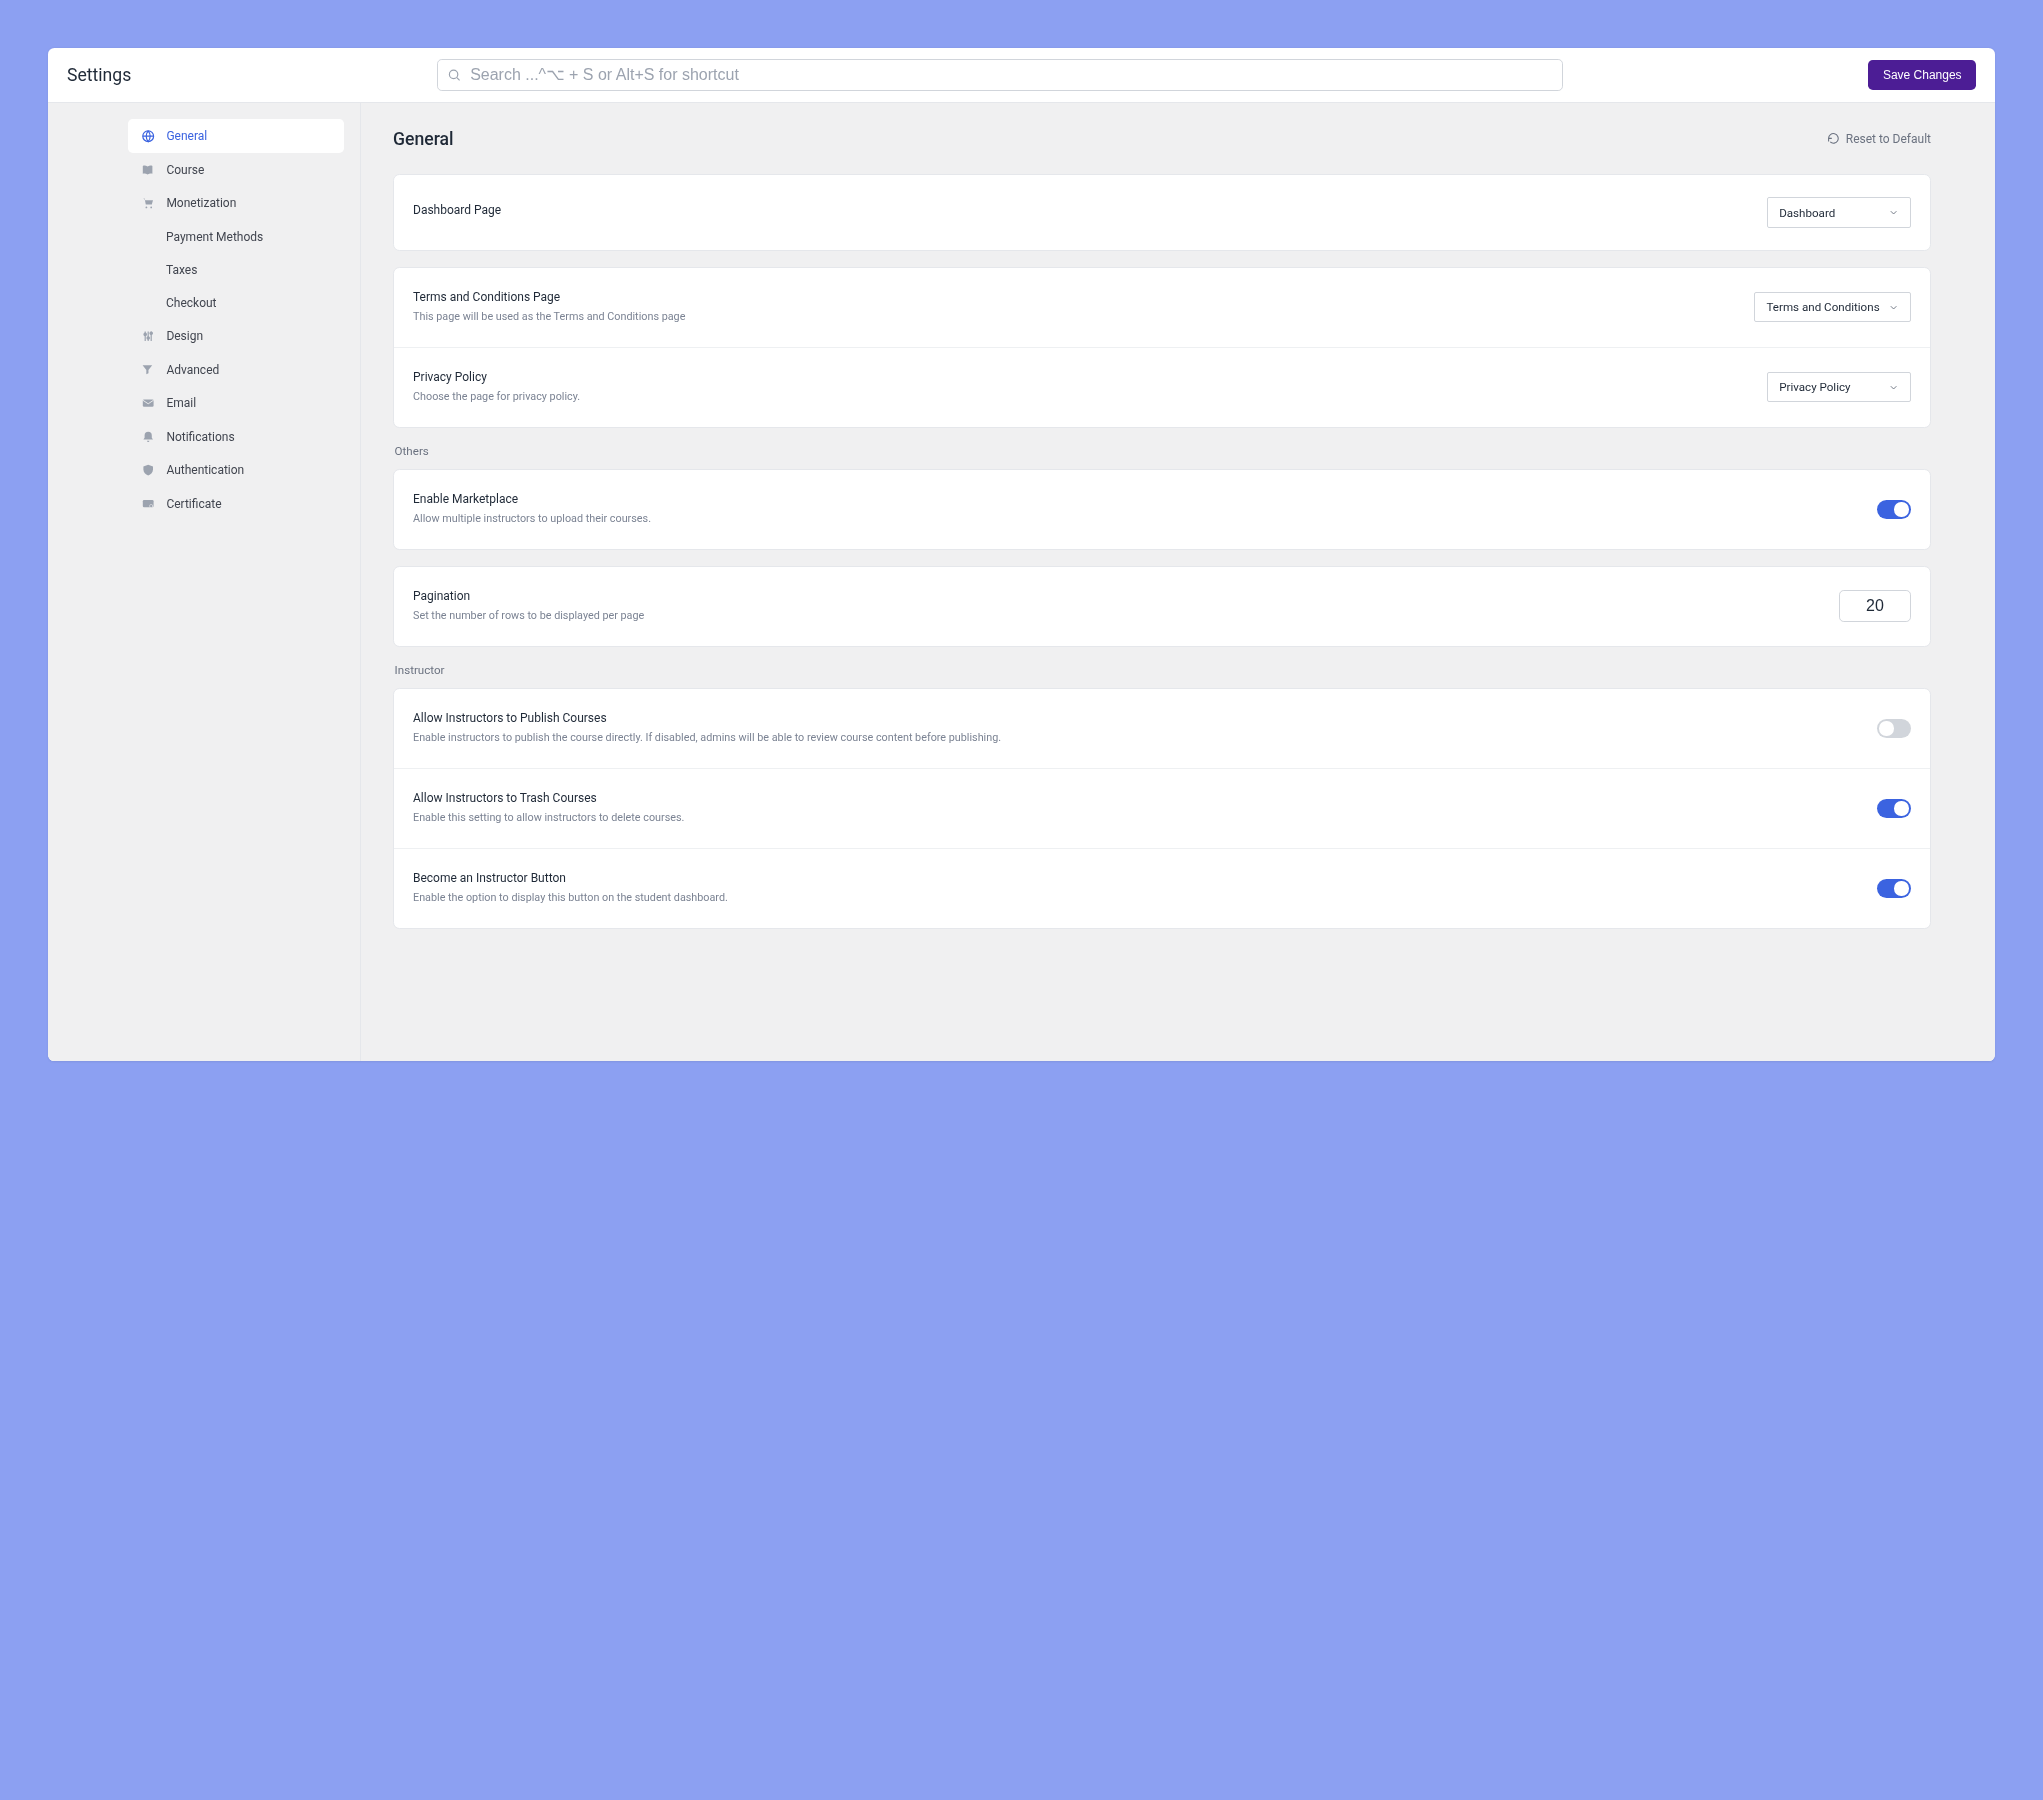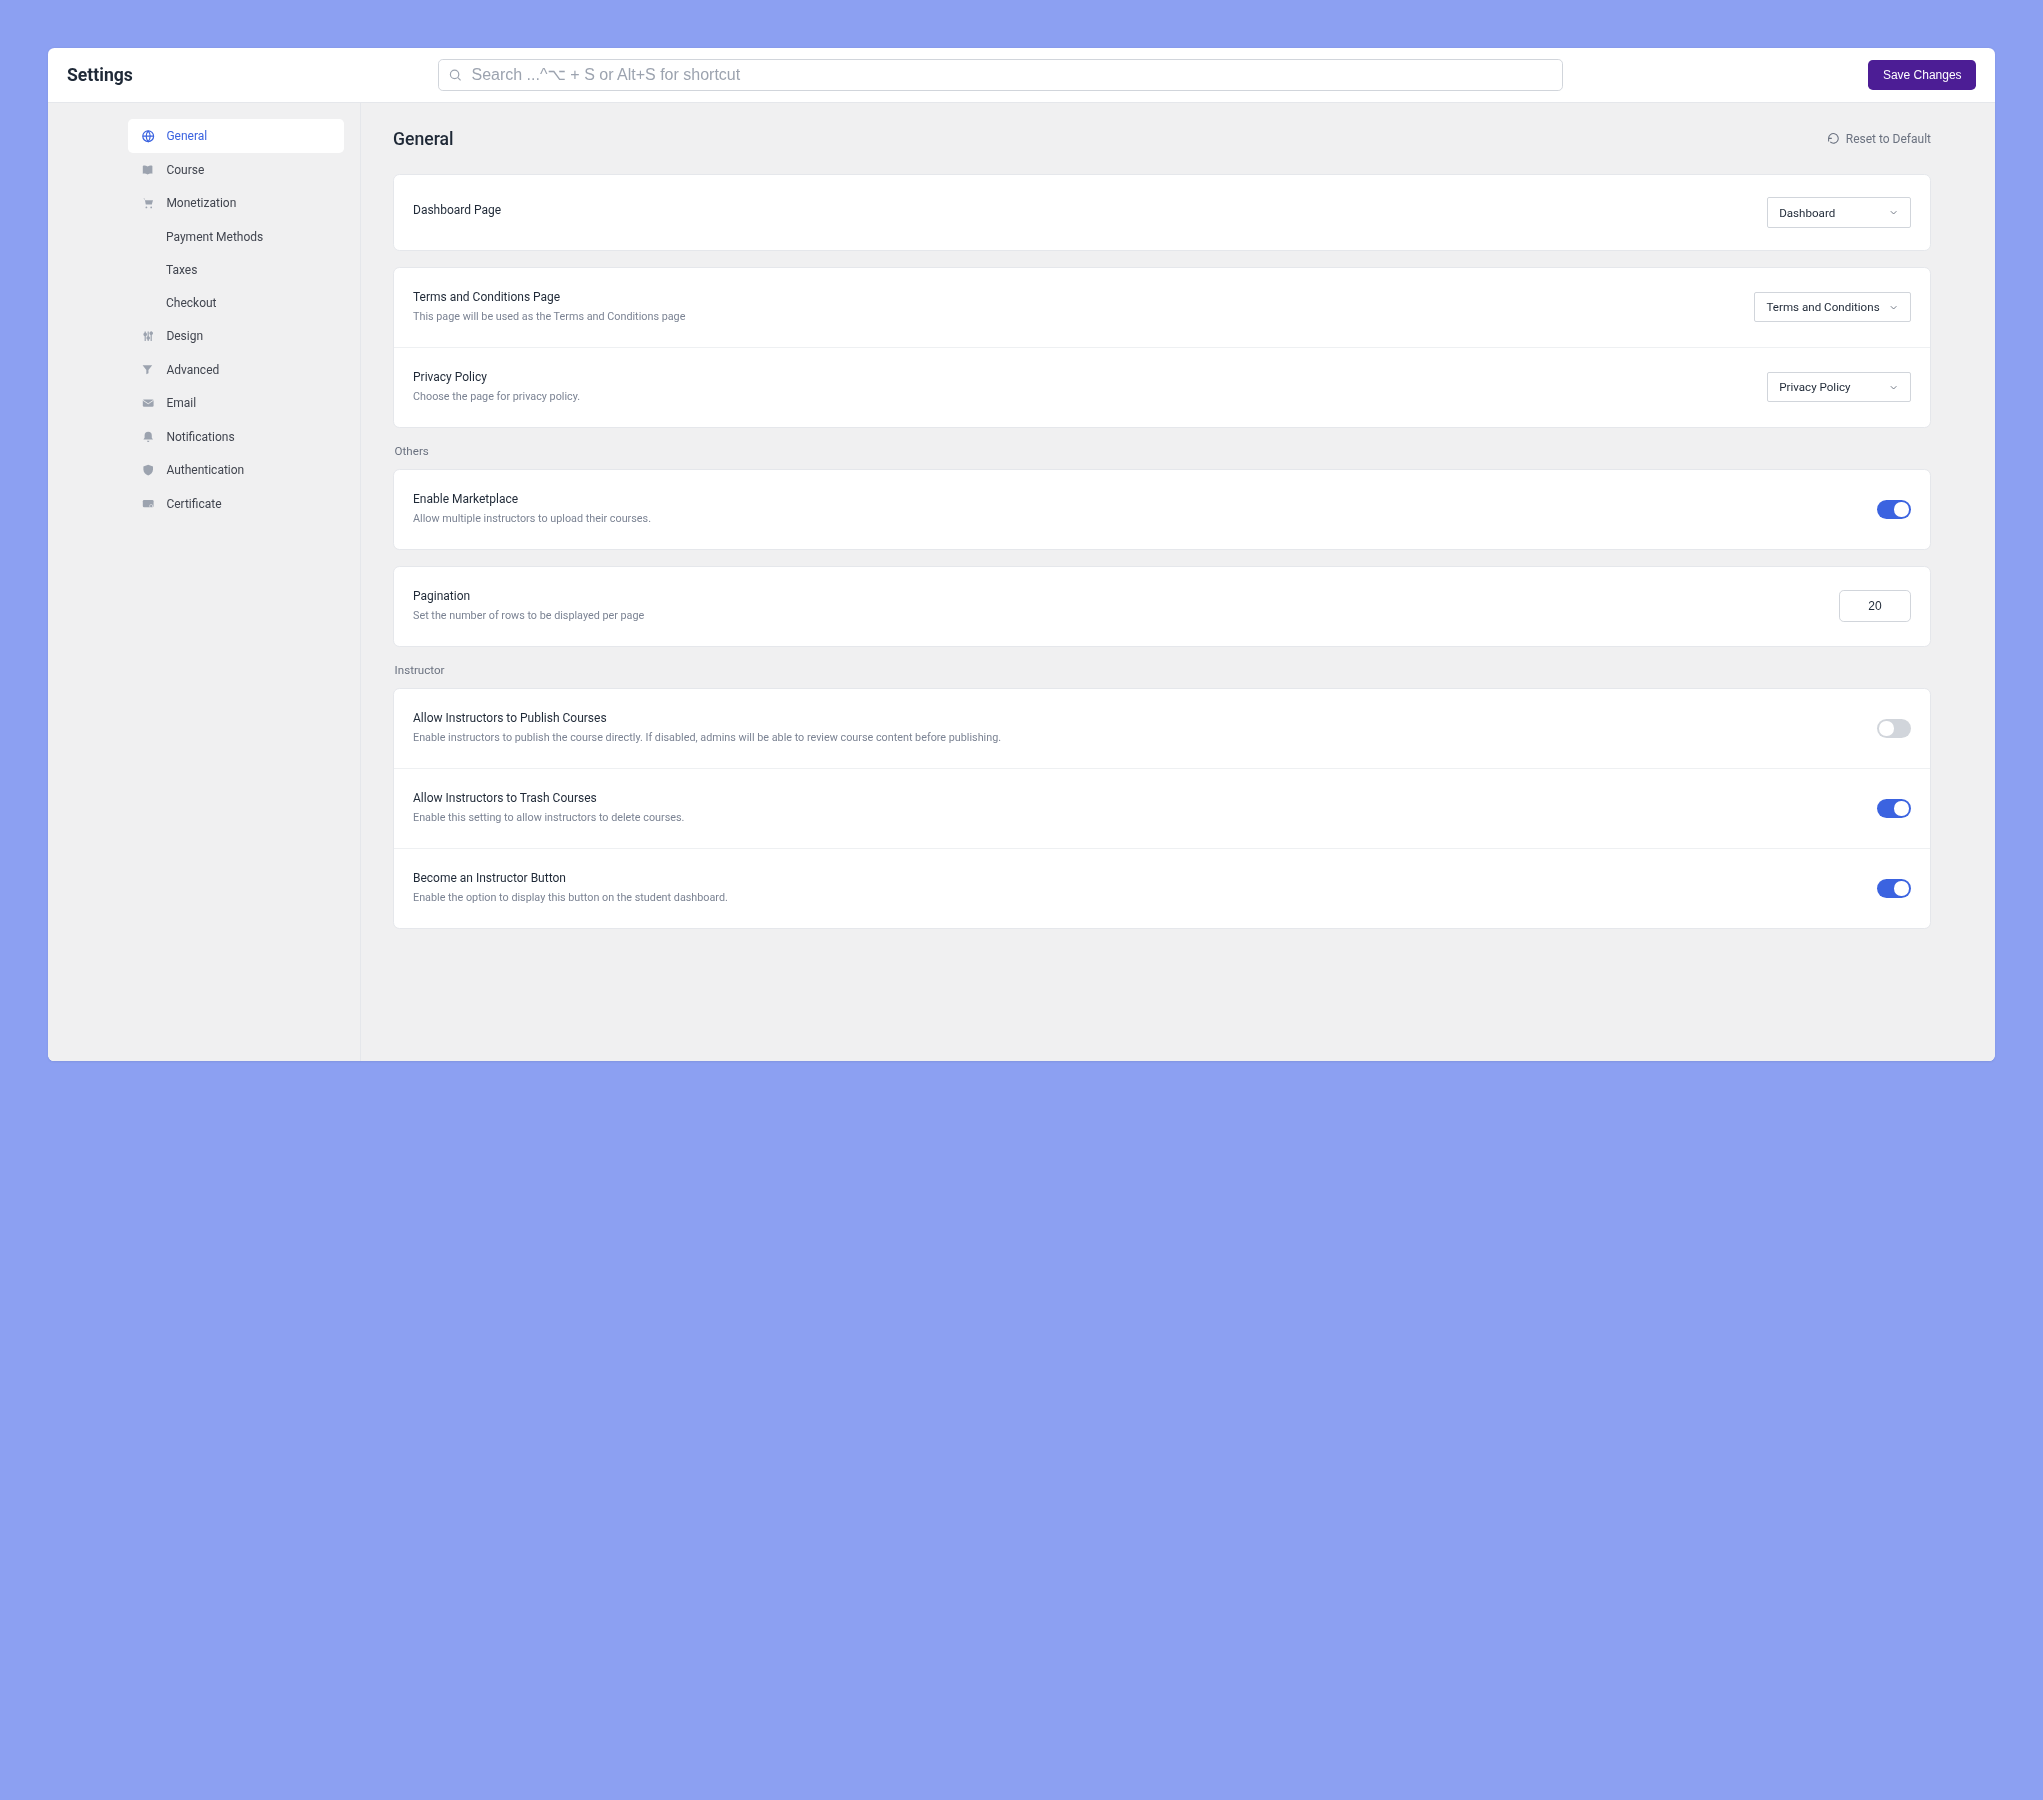--- a/index.html
+++ b/index.html
@@ -18,21 +18,21 @@
   }
   .topbar {
     display: flex;
     align-items: center;
     padding: 11.2px 19px;
     border-bottom: 0.8px solid #e5e7eb;
     gap: 16px;
   }
   .topbar-title {
     font-size: 17.6px;
-    font-weight: 700;
+    font-weight: 400;
     color: #1f2937;
   }
   .topbar-search-wrap {
     flex: 1;
     display: flex;
     justify-content: center;
   }
   .search-box {
     position: relative;
     width: 66%;
@@ -186,21 +186,21 @@
     top: 2.4px;
   }
   .toggle.on .toggle-knob { right: 2.4px; }
   .toggle.off .toggle-knob { left: 2.4px; }
   .num-input {
     width: 72px;
     height: 32px;
     border: 0.8px solid #d1d5db;
     border-radius: 4.8px;
     text-align: center;
-    font-size: 12px;
+    font-size: 16px;
     color: #1f2937;
   }
 </style>
 </head>
 <body>
 
 <div class="app-window">
 
   <div class="topbar">
     <div class="topbar-title">Settings</div>

